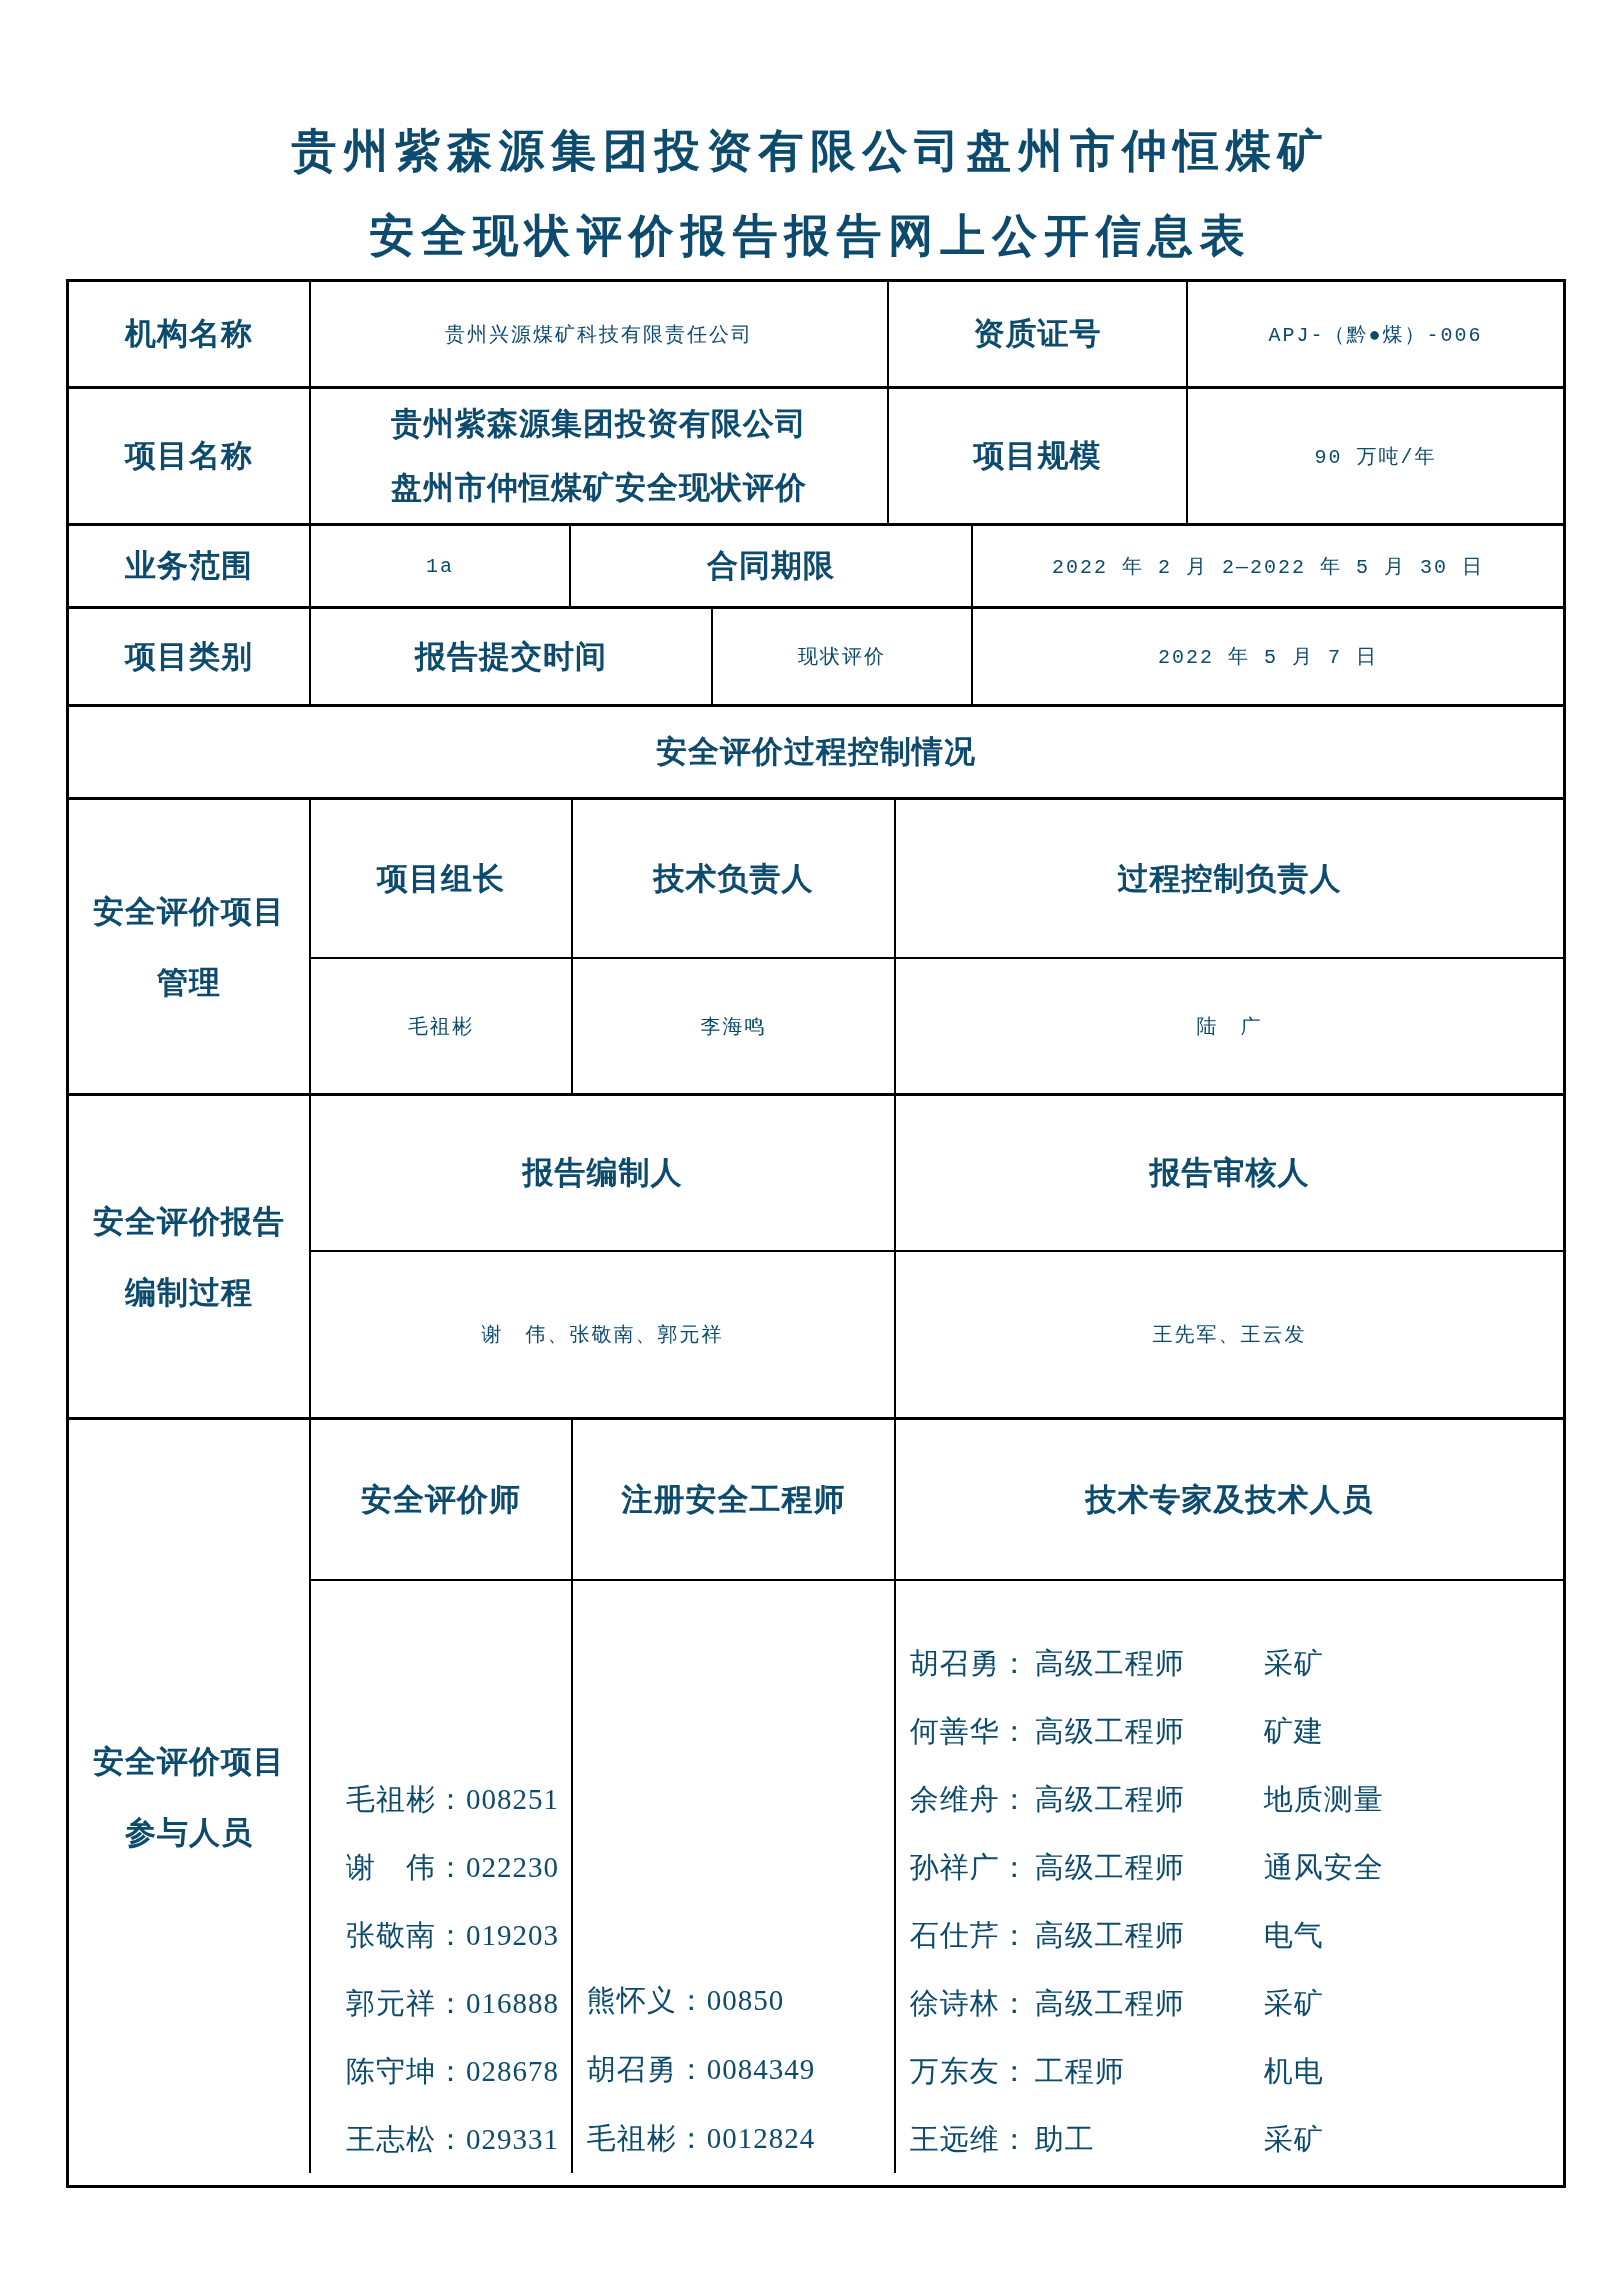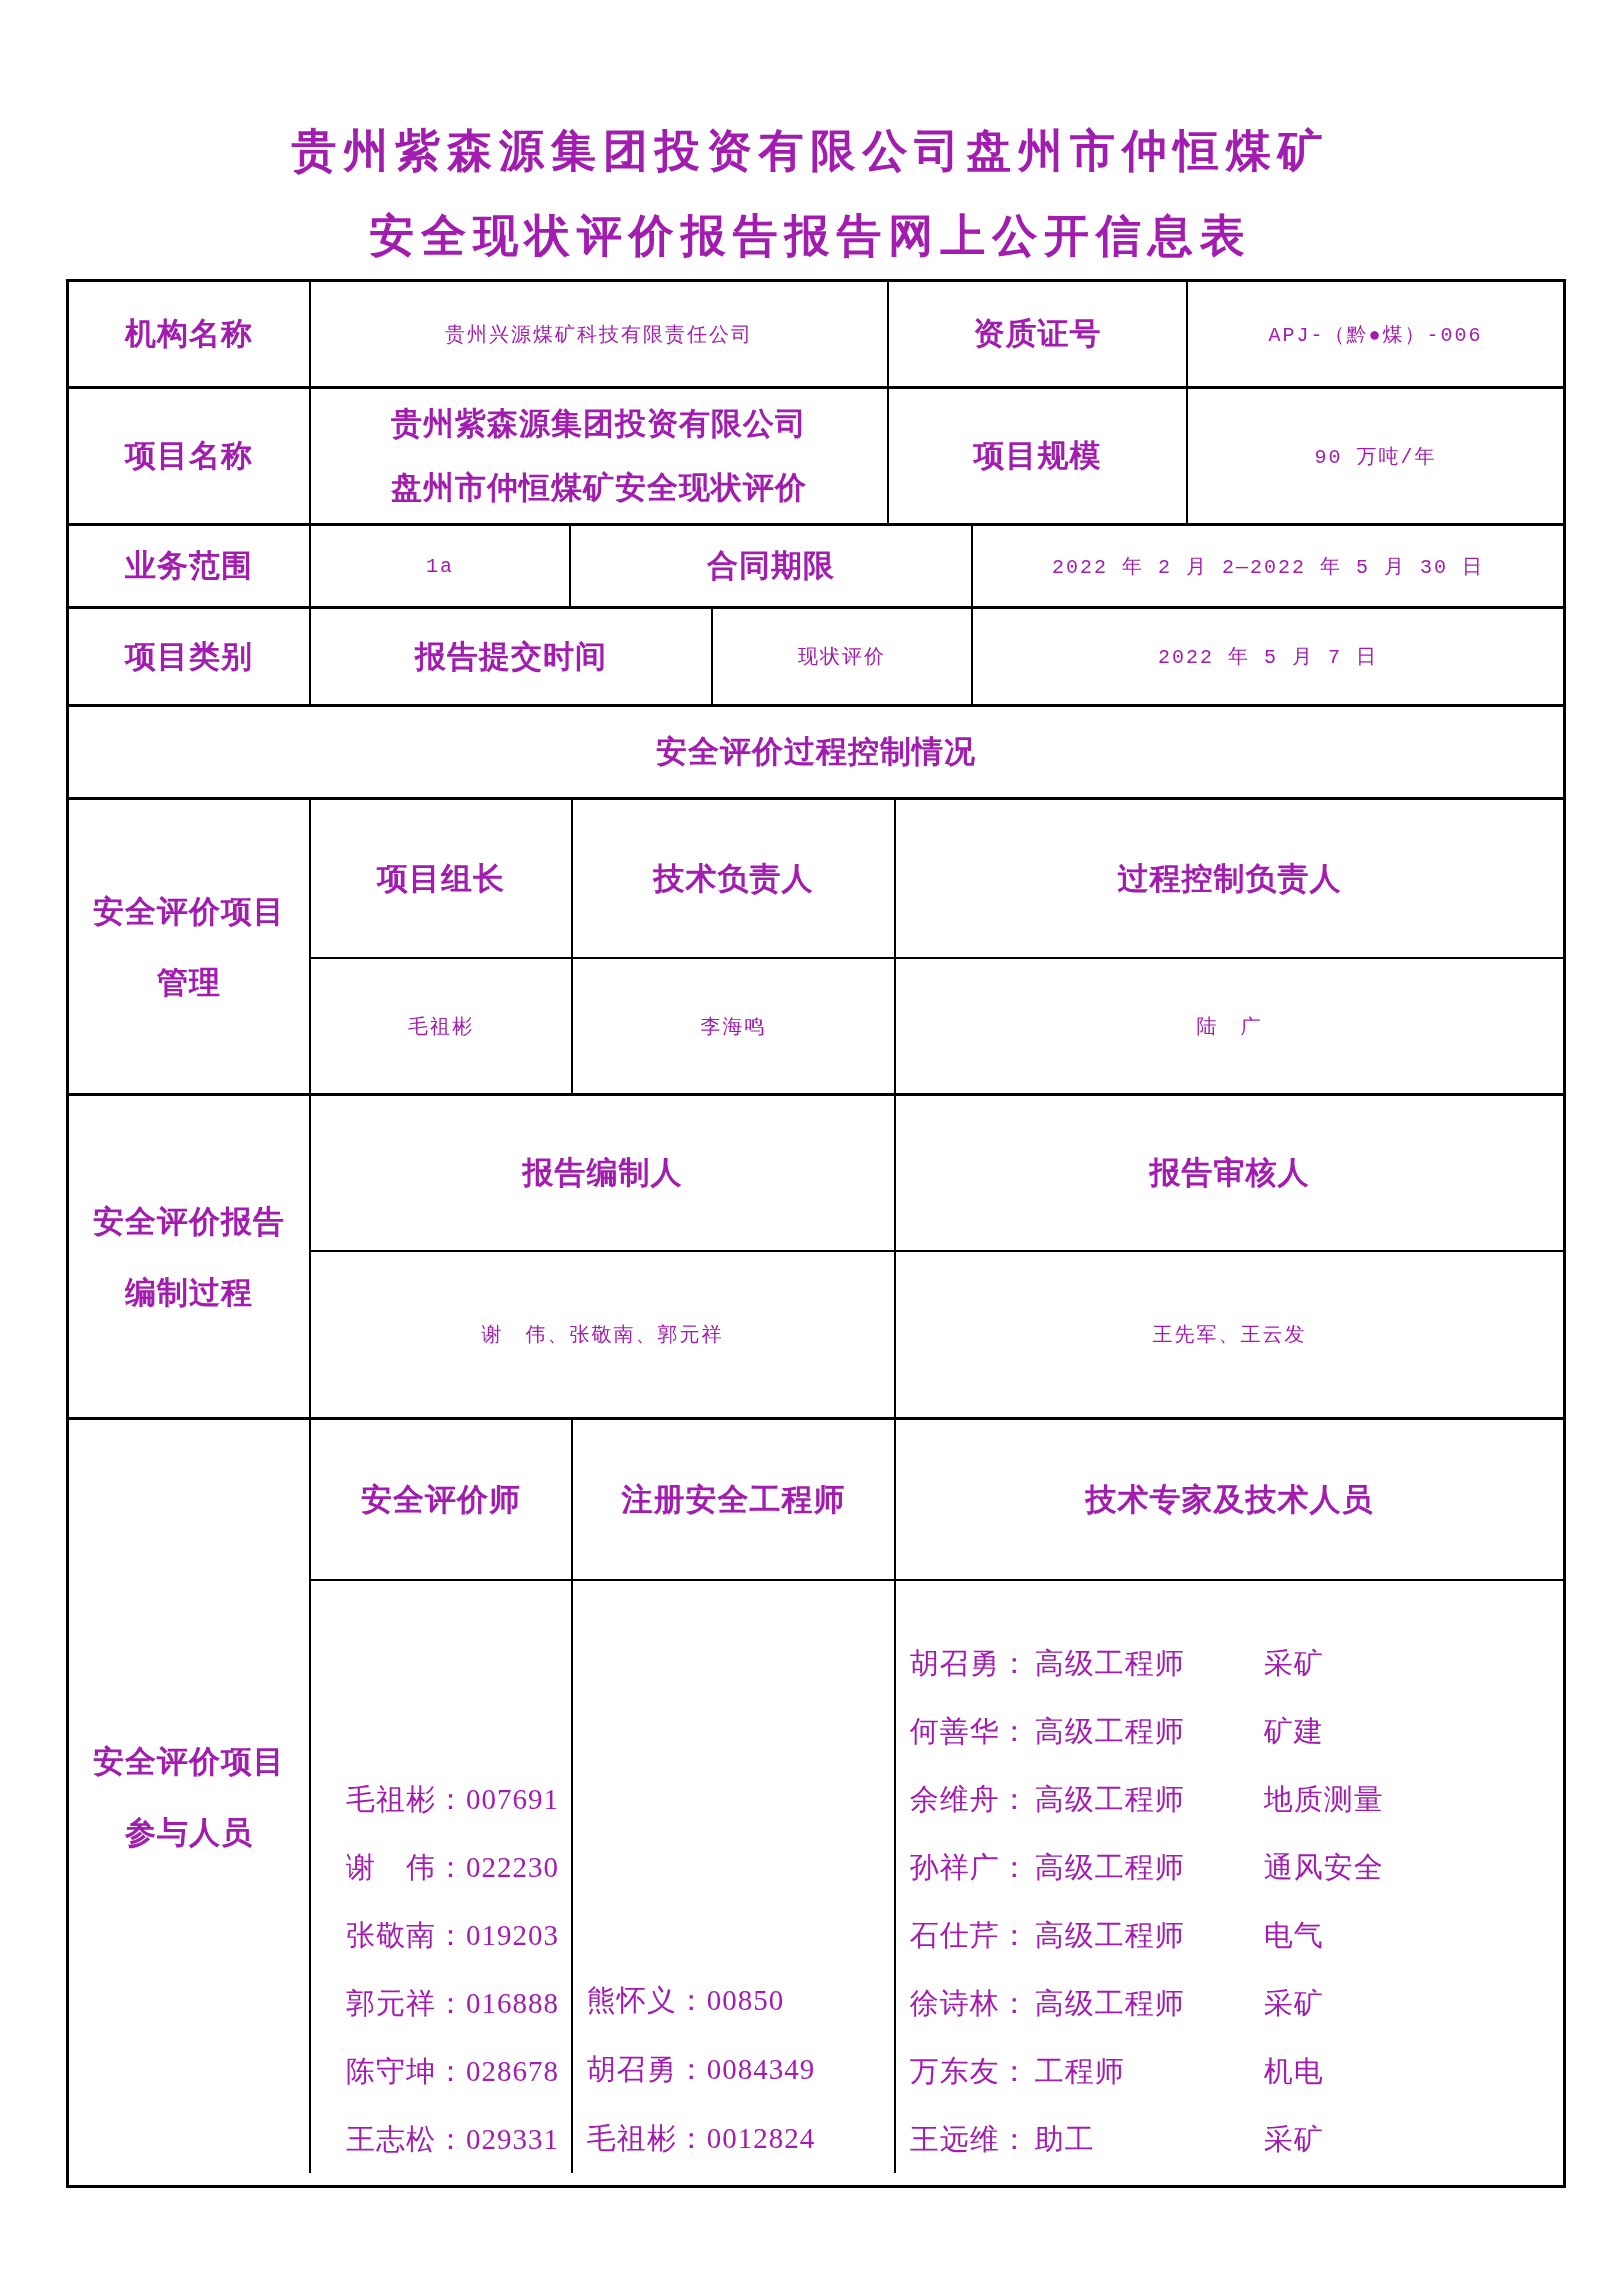--- a/index.html
+++ b/index.html
@@ -1,21 +1,21 @@
 <!DOCTYPE html>
 <html><head>
 <meta charset="utf-8">
 <style>
   * { margin:0; padding:0; box-sizing:border-box; }
   html,body { background:#ffffff; }
   .page {
     position:relative;
     width:1621px; height:2293px;
     background:#ffffff;
-    color:#a21caf;
+    color:#0c4a6e;
     font-family:"Liberation Serif", serif;
     overflow:hidden;
   }
   .doc-title {
     position:absolute; top:108px; left:0; right:0;
     text-align:center;
     font-family:"Liberation Sans", sans-serif;
     font-weight:700;
     font-size:45px;
     letter-spacing:6.9px;
@@ -164,21 +164,21 @@
       <div class="sec-right">
         <div class="sec-head shC">
           <div class="cell lab w265">安全评价师</div>
           <div class="cell lab w330 bl">注册安全工程师</div>
           <div class="cell lab f1 bl">技术专家及技术人员</div>
         </div>
         <div class="sec-body">
           <div class="cell w265" style="padding:0;">
             <div class="lst lst-evaluators" style="width:100%;">
 
-                <div>毛祖彬：007691</div>
+                <div>毛祖彬：008251</div>
 
                 <div>谢　伟：022230</div>
 
                 <div>张敬南：019203</div>
 
                 <div>郭元祥：016888</div>
 
                 <div>陈守坤：028678</div>
 
                 <div>王志松：029331</div>

